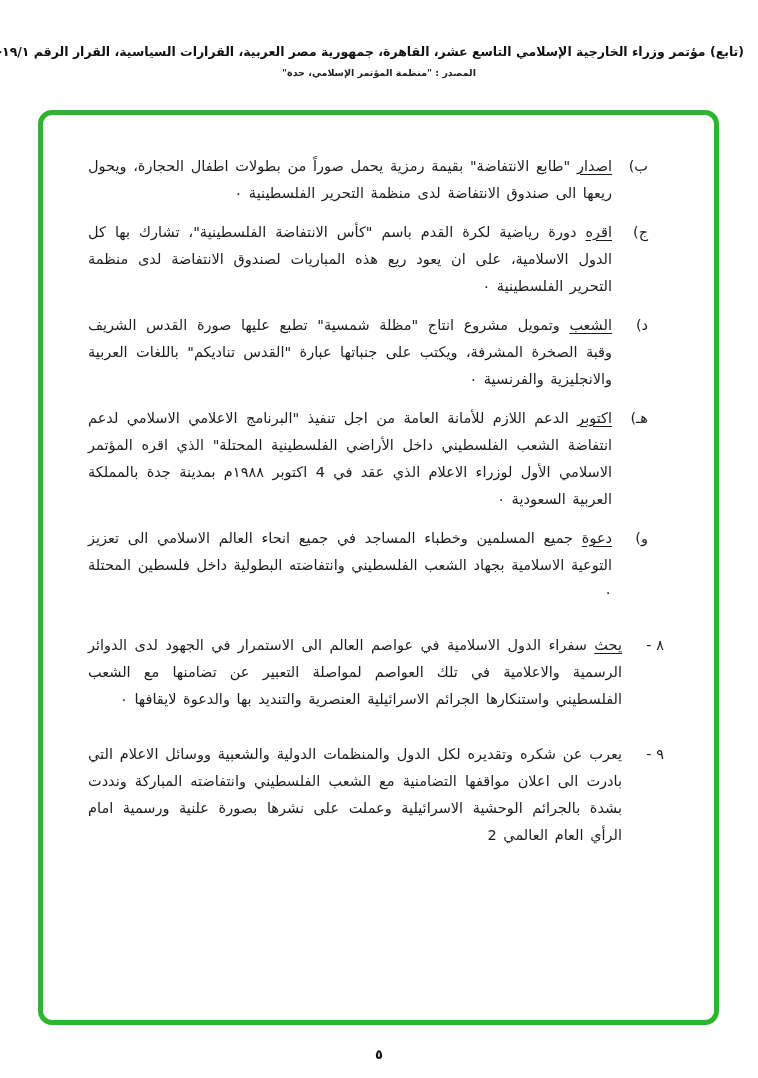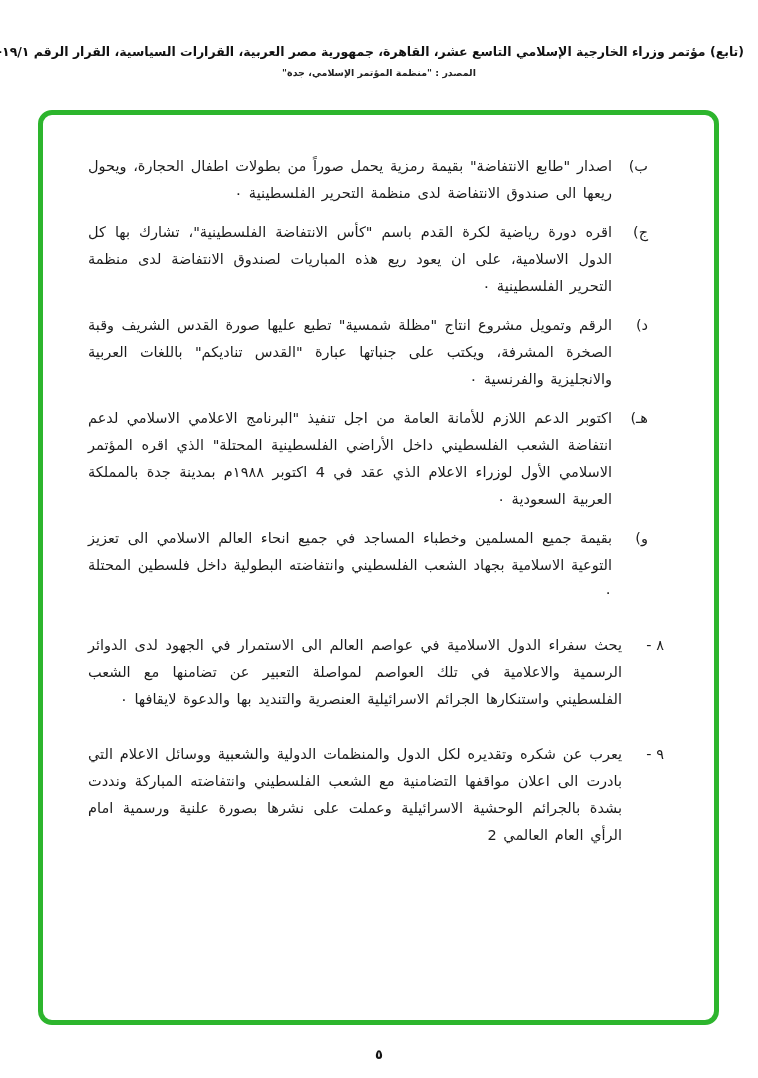--- a/index.html
+++ b/index.html
@@ -62,21 +62,21 @@
     white-space: nowrap;
   }
   .text {
     flex: 1;
     font-size: 14.5px;
     line-height: 27px;
     text-align: justify;
     text-justify: inter-word;
     word-spacing: 2px;
   }
-  .lead { text-underline-offset: 3px; }
+  .lead { text-decoration: underline; text-underline-offset: 3px; }
   .numbered { margin-top: 26px; }
   .numbered .item { margin-bottom: 28px; }
   .page-number {
     position: absolute;
     bottom: 16px;
     left: 0;
     right: 0;
     text-align: center;
     font-size: 13px;
     font-weight: bold;
@@ -102,31 +102,31 @@
         <p class="text"><span class="lead">اصدار</span> <span>"طابع الانتفاضة" بقيمة رمزية يحمل صوراً من بطولات اطفال الحجارة، ويحول ريعها الى صندوق الانتفاضة لدى منظمة التحرير الفلسطينية ٠</span></p>
       </div>
 
       <div class="item">
         <span class="label">ج)</span>
         <p class="text"><span class="lead">اقره</span> <span>دورة رياضية لكرة القدم باسم "كأس الانتفاضة الفلسطينية"، تشارك بها كل الدول الاسلامية، على ان يعود ريع هذه المباريات لصندوق الانتفاضة لدى منظمة التحرير الفلسطينية ٠</span></p>
       </div>
 
       <div class="item">
         <span class="label">د)</span>
-        <p class="text"><span class="lead">الرقم</span> <span>وتمويل مشروع انتاج "مظلة شمسية" تطبع عليها صورة القدس الشريف وقبة الصخرة المشرفة، ويكتب على جنباتها عبارة "القدس تناديكم" باللغات العربية والانجليزية والفرنسية ٠</span></p>
+        <p class="text"><span class="lead">الشعب</span> <span>وتمويل مشروع انتاج "مظلة شمسية" تطبع عليها صورة القدس الشريف وقبة الصخرة المشرفة، ويكتب على جنباتها عبارة "القدس تناديكم" باللغات العربية والانجليزية والفرنسية ٠</span></p>
       </div>
 
       <div class="item">
         <span class="label">هـ)</span>
         <p class="text"><span class="lead">اكتوبر</span> <span>الدعم اللازم للأمانة العامة من اجل تنفيذ "البرنامج الاعلامي الاسلامي لدعم انتفاضة الشعب الفلسطيني داخل الأراضي الفلسطينية المحتلة" الذي اقره المؤتمر الاسلامي الأول لوزراء الاعلام الذي عقد في 4 اكتوبر ١٩٨٨م بمدينة جدة بالمملكة العربية السعودية ٠</span></p>
       </div>
 
       <div class="item">
         <span class="label">و)</span>
-        <p class="text"><span class="lead">بقيمة</span> <span>جميع المسلمين وخطباء المساجد في جميع انحاء العالم الاسلامي الى تعزيز التوعية الاسلامية بجهاد الشعب الفلسطيني وانتفاضته البطولية داخل فلسطين المحتلة ٠</span></p>
+        <p class="text"><span class="lead">دعوة</span> <span>جميع المسلمين وخطباء المساجد في جميع انحاء العالم الاسلامي الى تعزيز التوعية الاسلامية بجهاد الشعب الفلسطيني وانتفاضته البطولية داخل فلسطين المحتلة ٠</span></p>
       </div>
 
     </div>
 
     <div class="items numbered">
 
       <div class="item">
         <span class="label">٨ -</span>
         <p class="text"><span class="lead">يحث</span> <span>سفراء الدول الاسلامية في عواصم العالم الى الاستمرار في الجهود لدى الدوائر الرسمية والاعلامية في تلك العواصم لمواصلة التعبير عن تضامنها مع الشعب الفلسطيني واستنكارها الجرائم الاسرائيلية العنصرية والتنديد بها والدعوة لايقافها ٠</span></p>
       </div>

